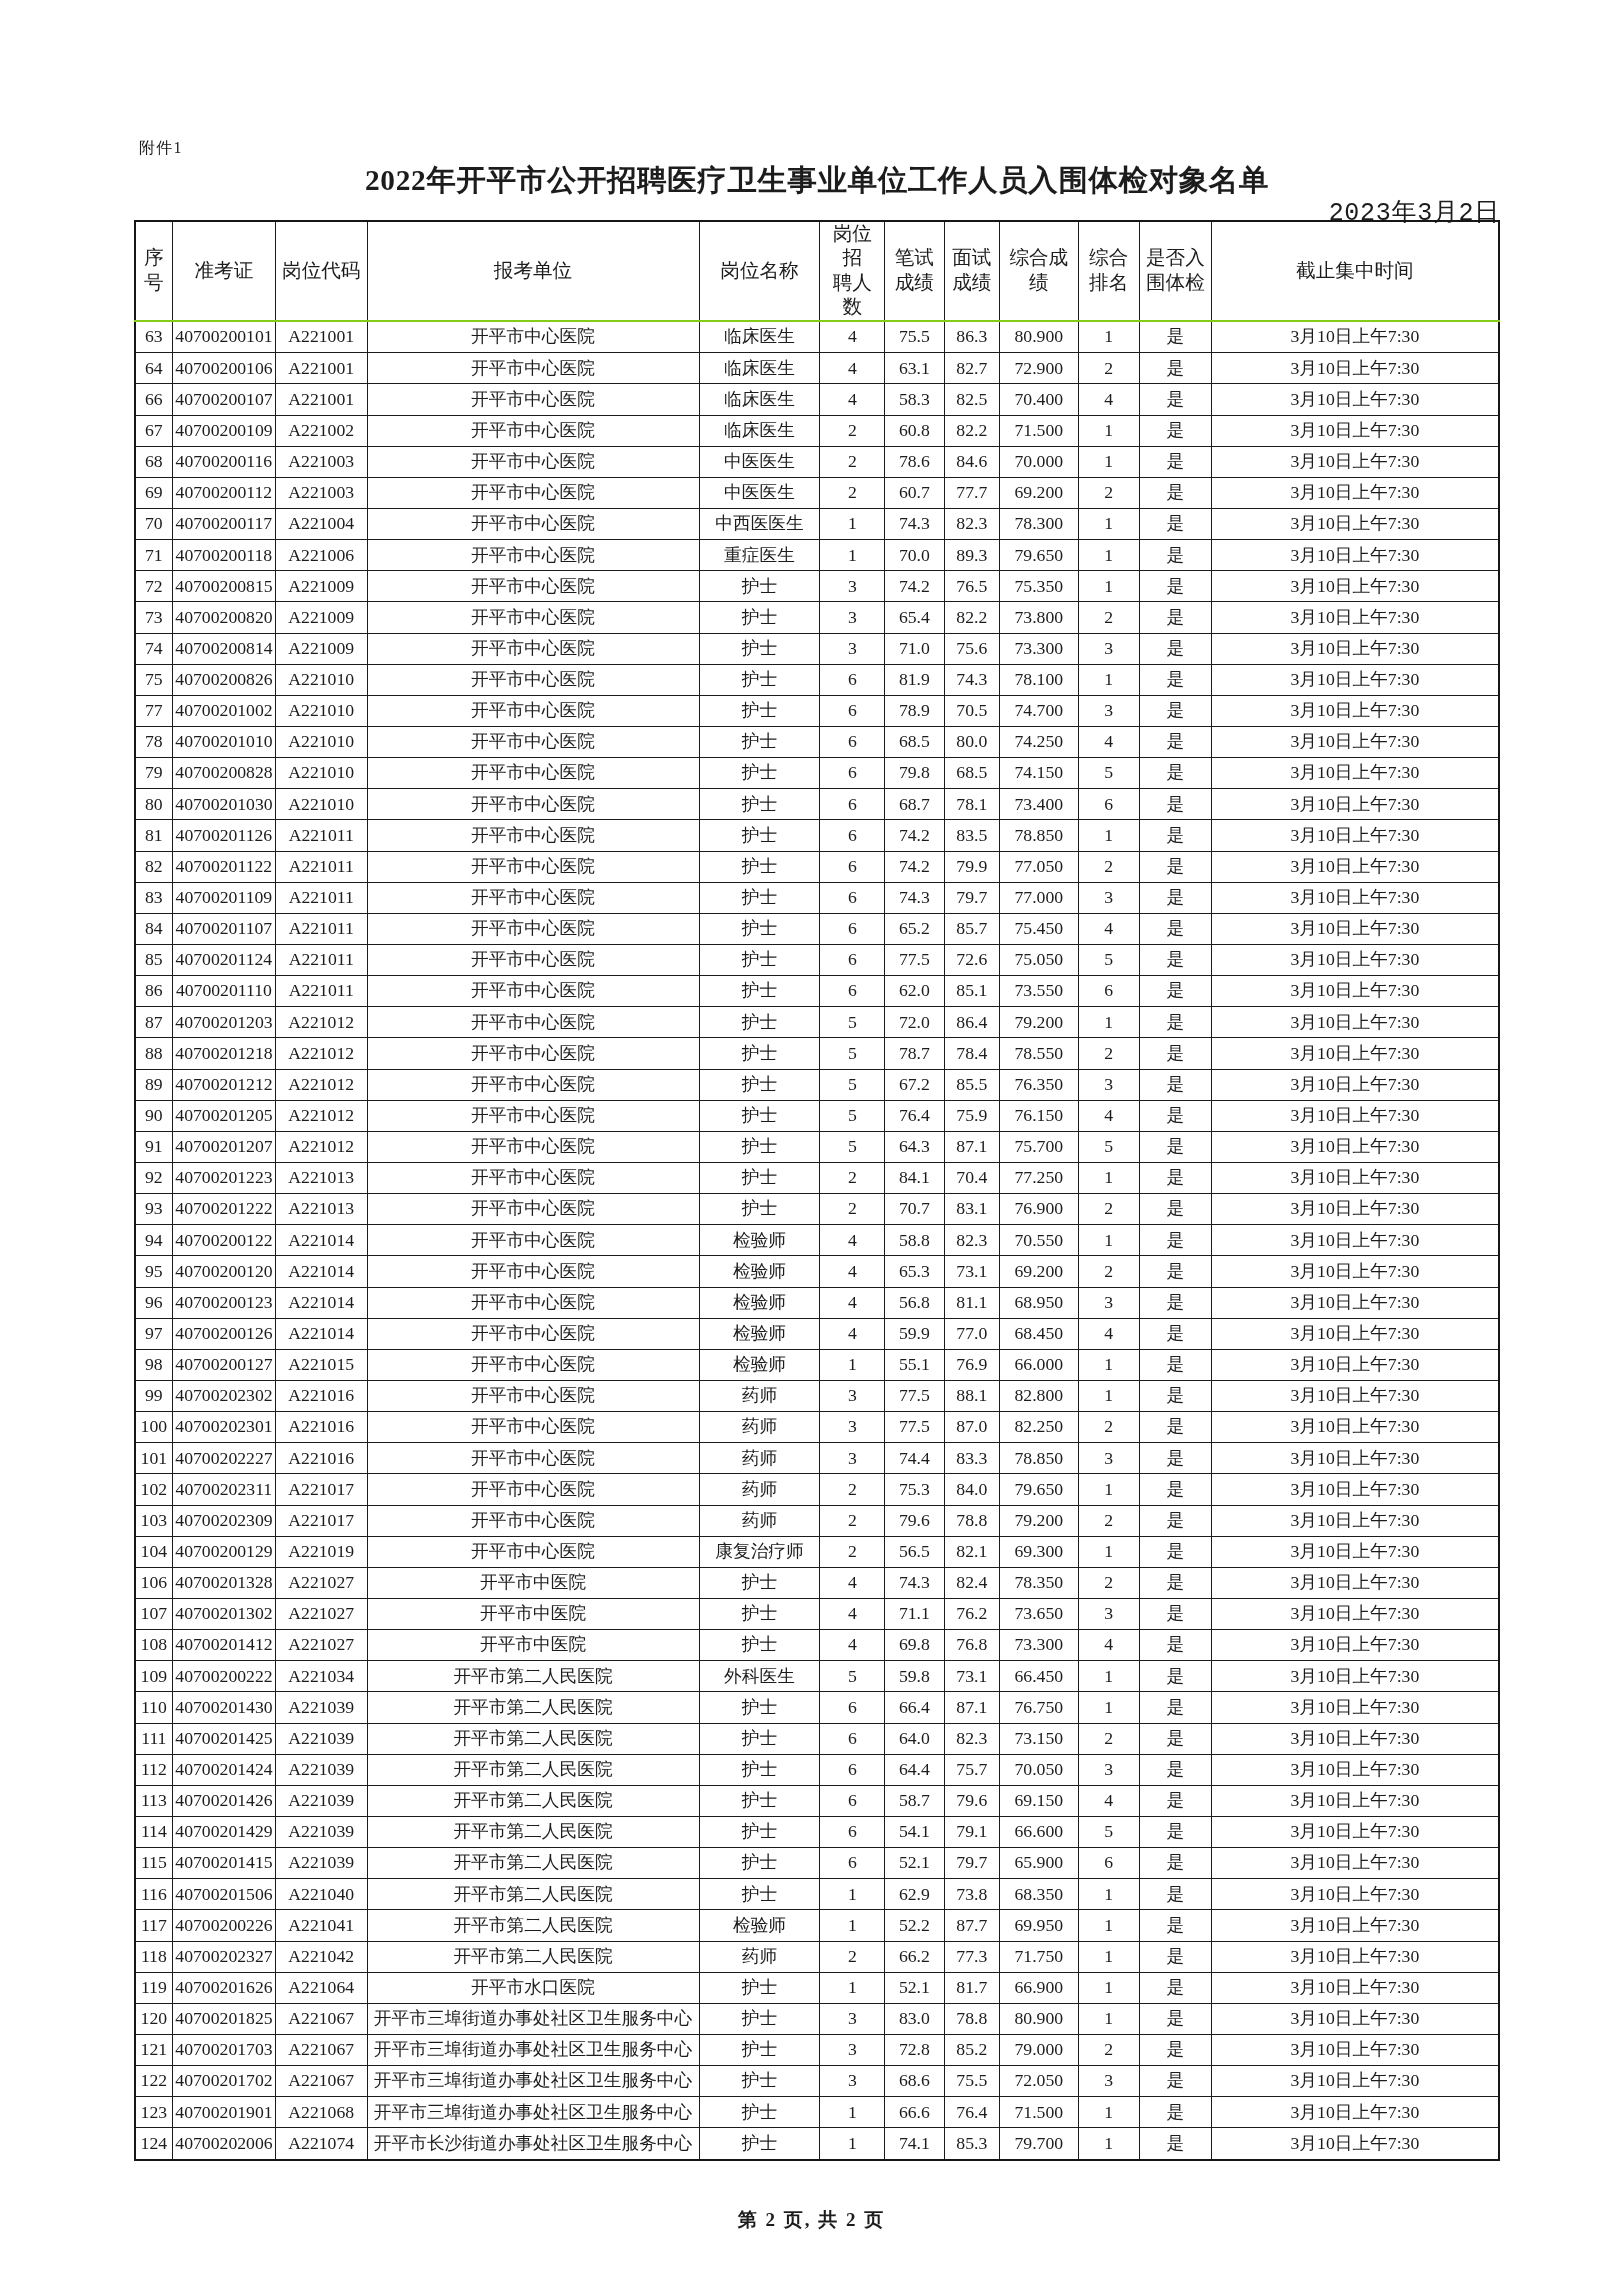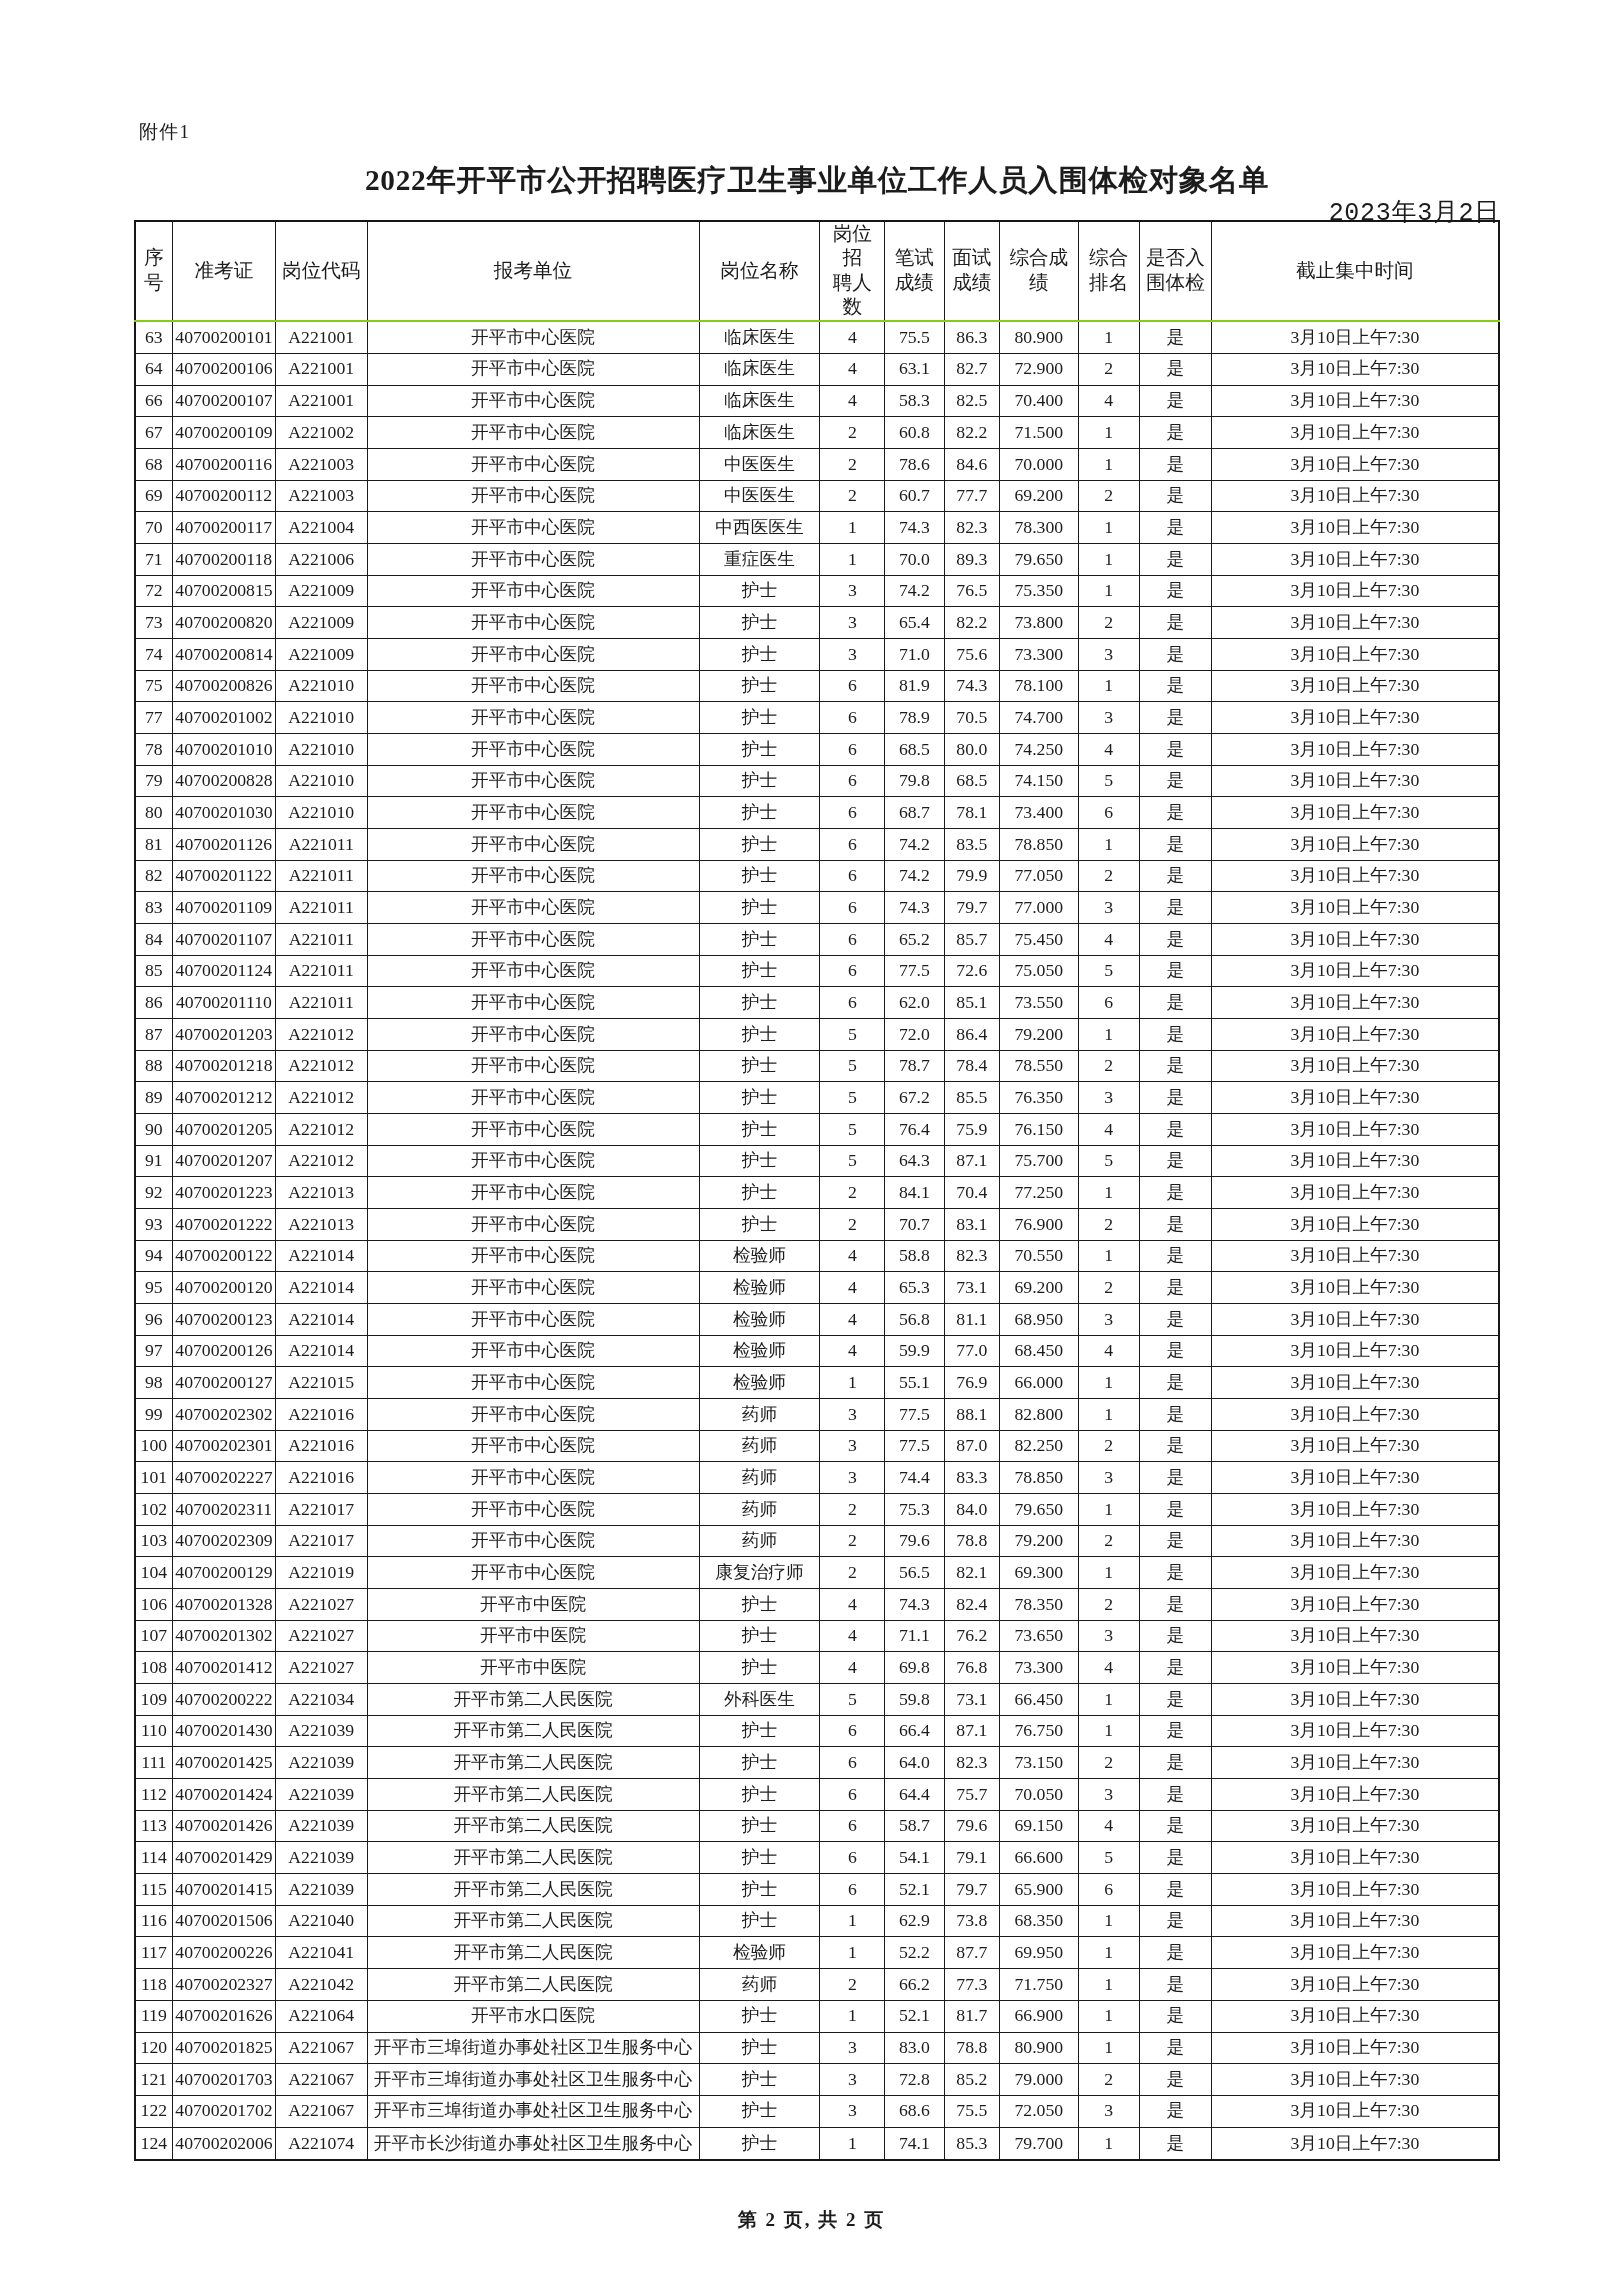--- a/index.html
+++ b/index.html
@@ -5,22 +5,22 @@
   html,body{margin:0;padding:0;}
   body{
     width:1623px;height:2295px;
     background:#ffffff;
     position:relative;
     font-family:"Liberation Serif","DejaVu Serif",serif;
     color:#1c1c1c;
     -webkit-font-smoothing:antialiased;
   }
   .attachment{
-    position:absolute;left:139px;top:119px;
-    font-size:19px;letter-spacing:1.3px;
+    position:absolute;left:139px;top:138px;
+    font-size:16px;letter-spacing:1.3px;
   }
   .title{
     position:absolute;left:134px;top:161px;width:1366px;
     text-align:center;font-size:29.4px;font-weight:bold;letter-spacing:0.7px;
   }
   .doc-date{
     position:absolute;top:195px;right:123px;
     font-size:25px;letter-spacing:0.7px;font-family:Liberation Mono, monospace;
   }
   table.roster{
@@ -889,20 +889,34 @@
         <td>护士</td>
         <td>3</td>
         <td>68.6</td>
         <td>75.5</td>
         <td>72.050</td>
         <td>3</td>
         <td>是</td>
         <td>3月10日上午7:30</td>
       </tr>
       <tr>
+        <td>123</td>
+        <td>40700201901</td>
+        <td>A221068</td>
+        <td>开平市三埠街道办事处社区卫生服务中心</td>
+        <td>护士</td>
+        <td>1</td>
+        <td>66.6</td>
+        <td>76.4</td>
+        <td>71.500</td>
+        <td>1</td>
+        <td>是</td>
+        <td>3月10日上午7:30</td>
+      </tr>
+      <tr>
         <td>124</td>
         <td>40700202006</td>
         <td>A221074</td>
         <td>开平市长沙街道办事处社区卫生服务中心</td>
         <td>护士</td>
         <td>1</td>
         <td>74.1</td>
         <td>85.3</td>
         <td>79.700</td>
         <td>1</td>

